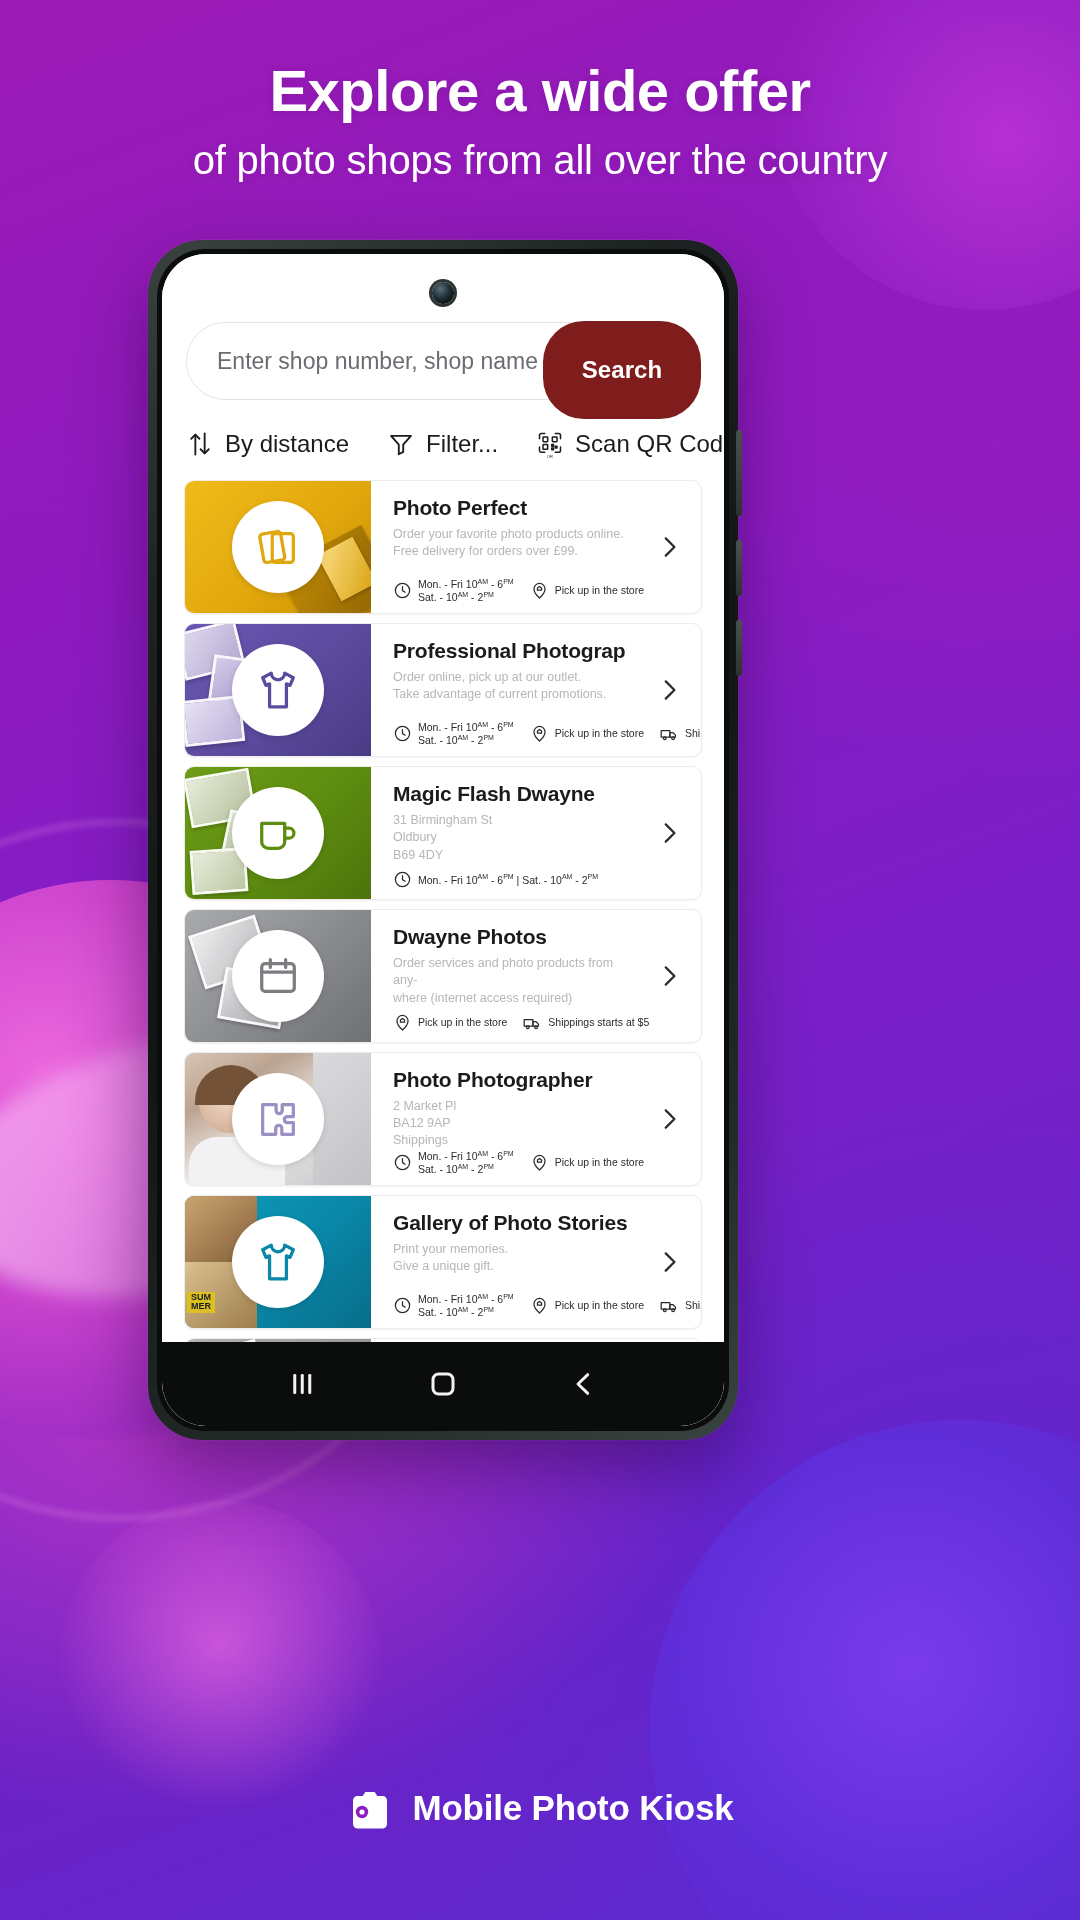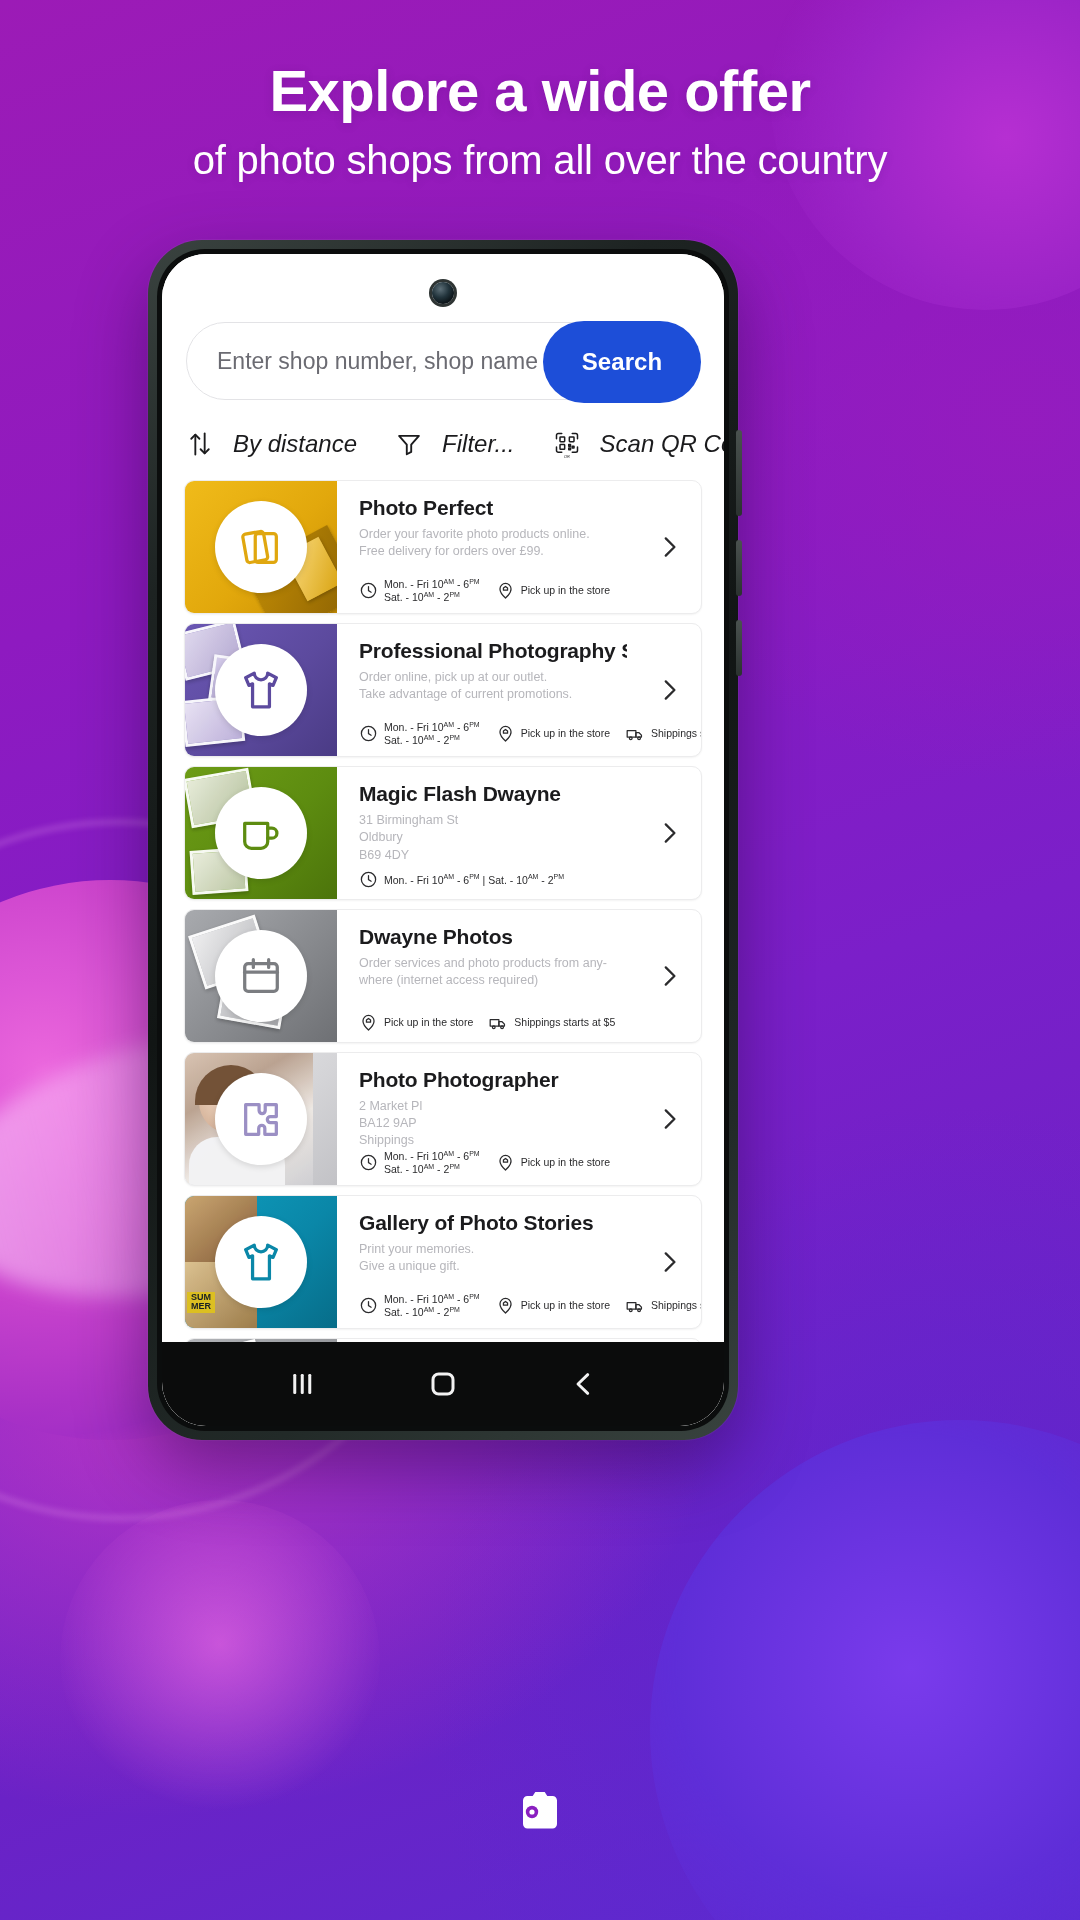--- a/index.html
+++ b/index.html
@@ -169,48 +169,47 @@
     font-family: "Liberation Sans", sans-serif;
     font-size: 23px;
     color: #6b6b72;
     background: transparent;
     width: 330px;
   }
   .search-input::placeholder { color: #6b6b72; opacity: 1; }
   .search-btn {
     position: absolute;
     right: -2px; top: -2px;
-    width: 158px; height: 82px;
+    width: 158px; height: 98px;
     border-radius: 41px;
-    background: #1d4ed8;
+    background: #7f1d1d;
     color: #fff;
     border: none;
     font-family: "Liberation Sans", sans-serif;
     font-size: 24px;
     font-weight: 600;
     letter-spacing: .1px;
     cursor: pointer;
   }
 
   .toolbar {
     flex: none;
     display: flex;
     align-items: center;
     gap: 0;
     padding: 30px 24px 22px 24px;
   }
   .tool {
     display: flex;
     align-items: center;
-    gap: 19px;
+    gap: 11px;
     font-size: 24px;
     color: #1b1b1d;
     cursor: pointer;
     white-space: nowrap;
-    font-style: italic;
   }
   .tool + .tool { margin-left: 38px; }
   .tool .ic { width: 28px; height: 28px; display: block; flex: none; }
 
   .list {
     flex: 1;
     overflow: hidden;
     padding: 0 22px;
   }
   .card {
@@ -218,21 +217,21 @@
     background: #fff;
     border: 1px solid #ececed;
     border-radius: 10px;
     overflow: hidden;
     margin-bottom: 9px;
     box-shadow: 0 1px 2px rgba(0,0,0,.05);
     height: 134px;
     cursor: pointer;
   }
   .card-thumb {
-    width: 152px;
+    width: 186px;
     flex: none;
     position: relative;
     overflow: hidden;
   }
   .thumb-photos {
     position: absolute; inset: 0;
     opacity: .95;
   }
   .thumb-circle {
     position: absolute;
@@ -729,13 +728,14 @@
     </div>
   </div>
 </div>
 
 <div class="footer">
   <svg class="footer-mark" viewBox="0 0 48 48">
     <path d="M7 16.5c0-2.5 2-4.5 4.5-4.5h5.2l2.6-4h9.4l2.6 4h5.2c2.5 0 4.5 2 4.5 4.5V40c0 2.5-2 4.5-4.5 4.5H11.5C9 44.5 7 42.5 7 40z" fill="#ffffff"></path>
     <circle cx="16" cy="28" r="6.2" fill="#8a1fc0"></circle>
     <circle cx="16" cy="28" r="2.6" fill="#ffffff"></circle>
   </svg>
+  <div class="footer-text">Mobile Photo Kiosk</div>
 </div>
 
 </body></html>

